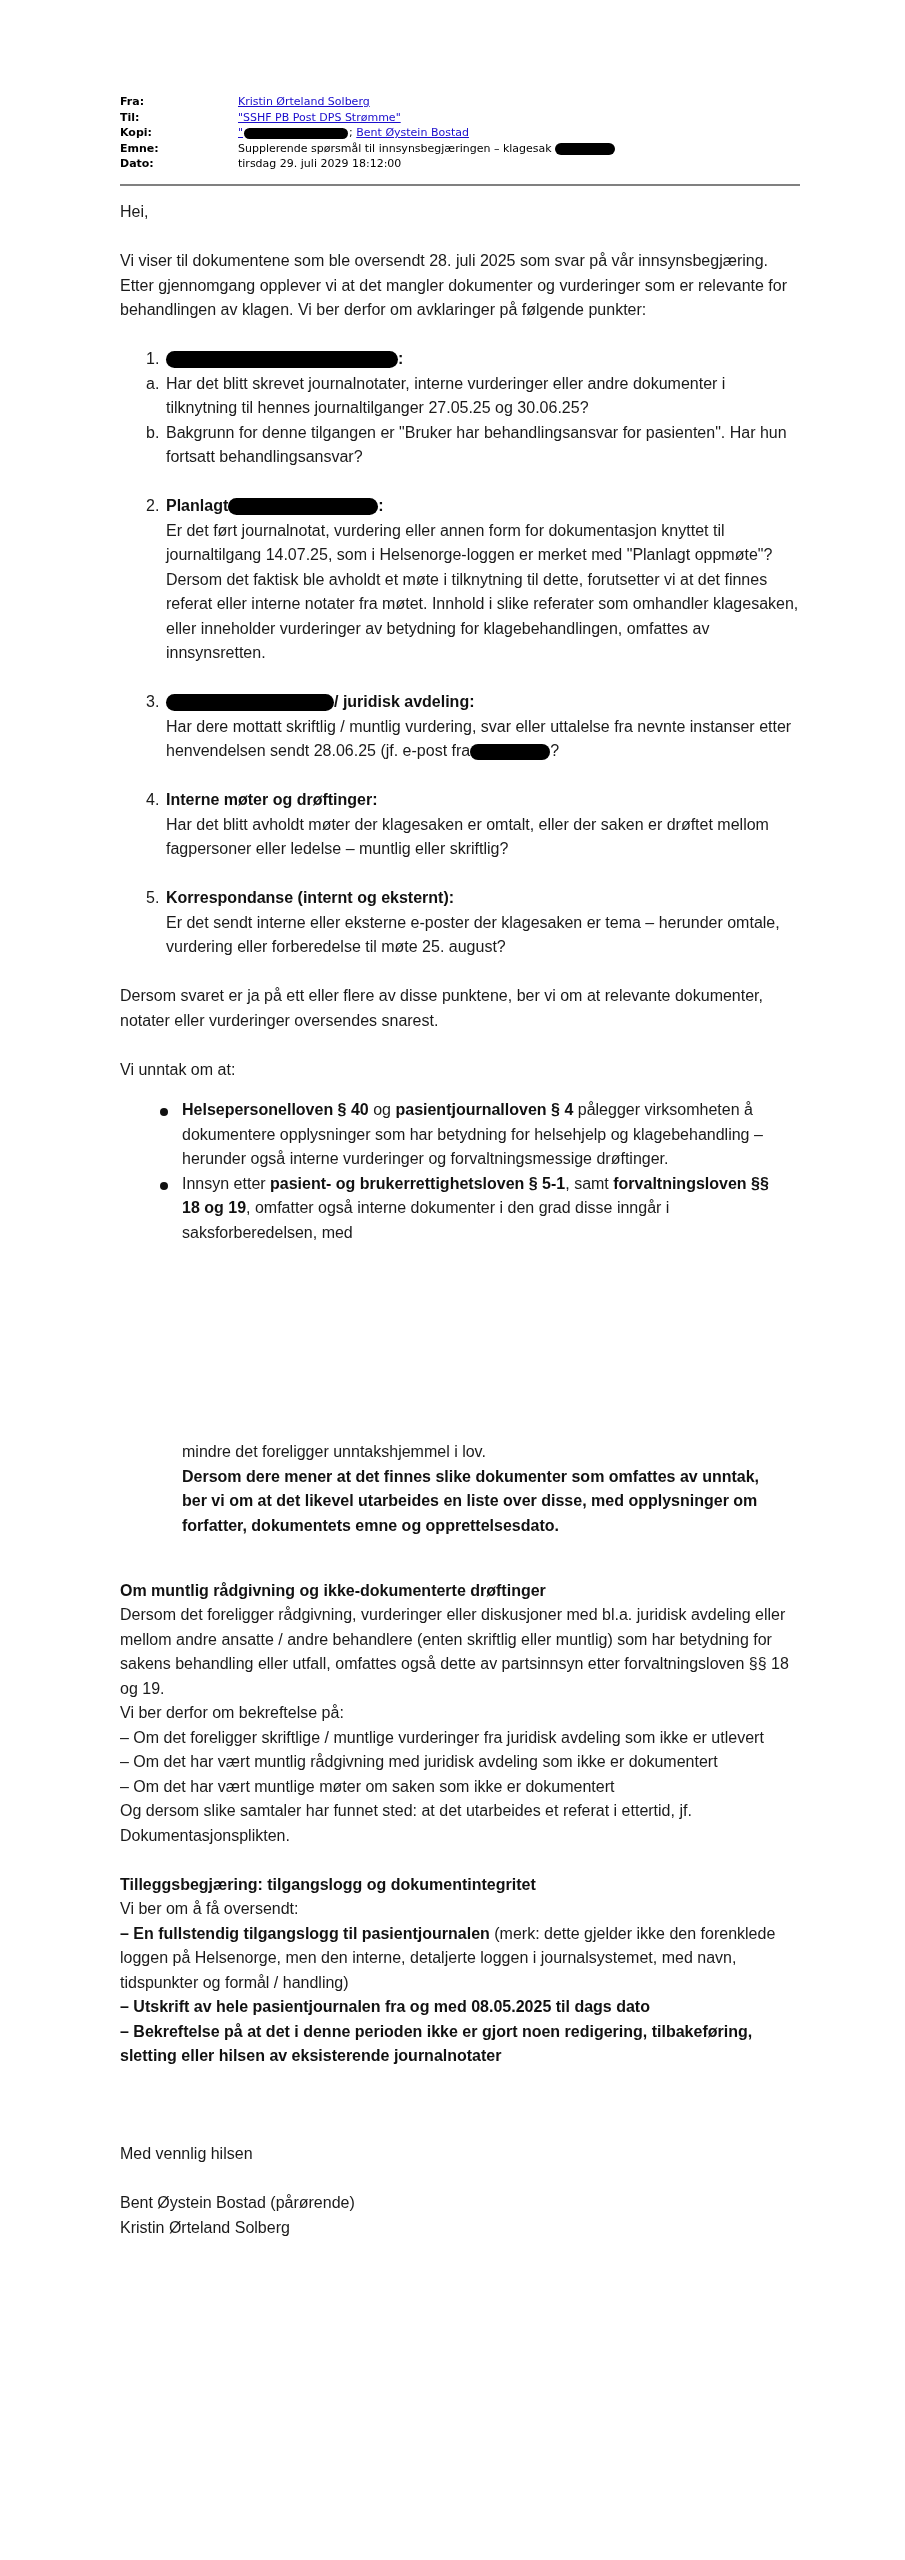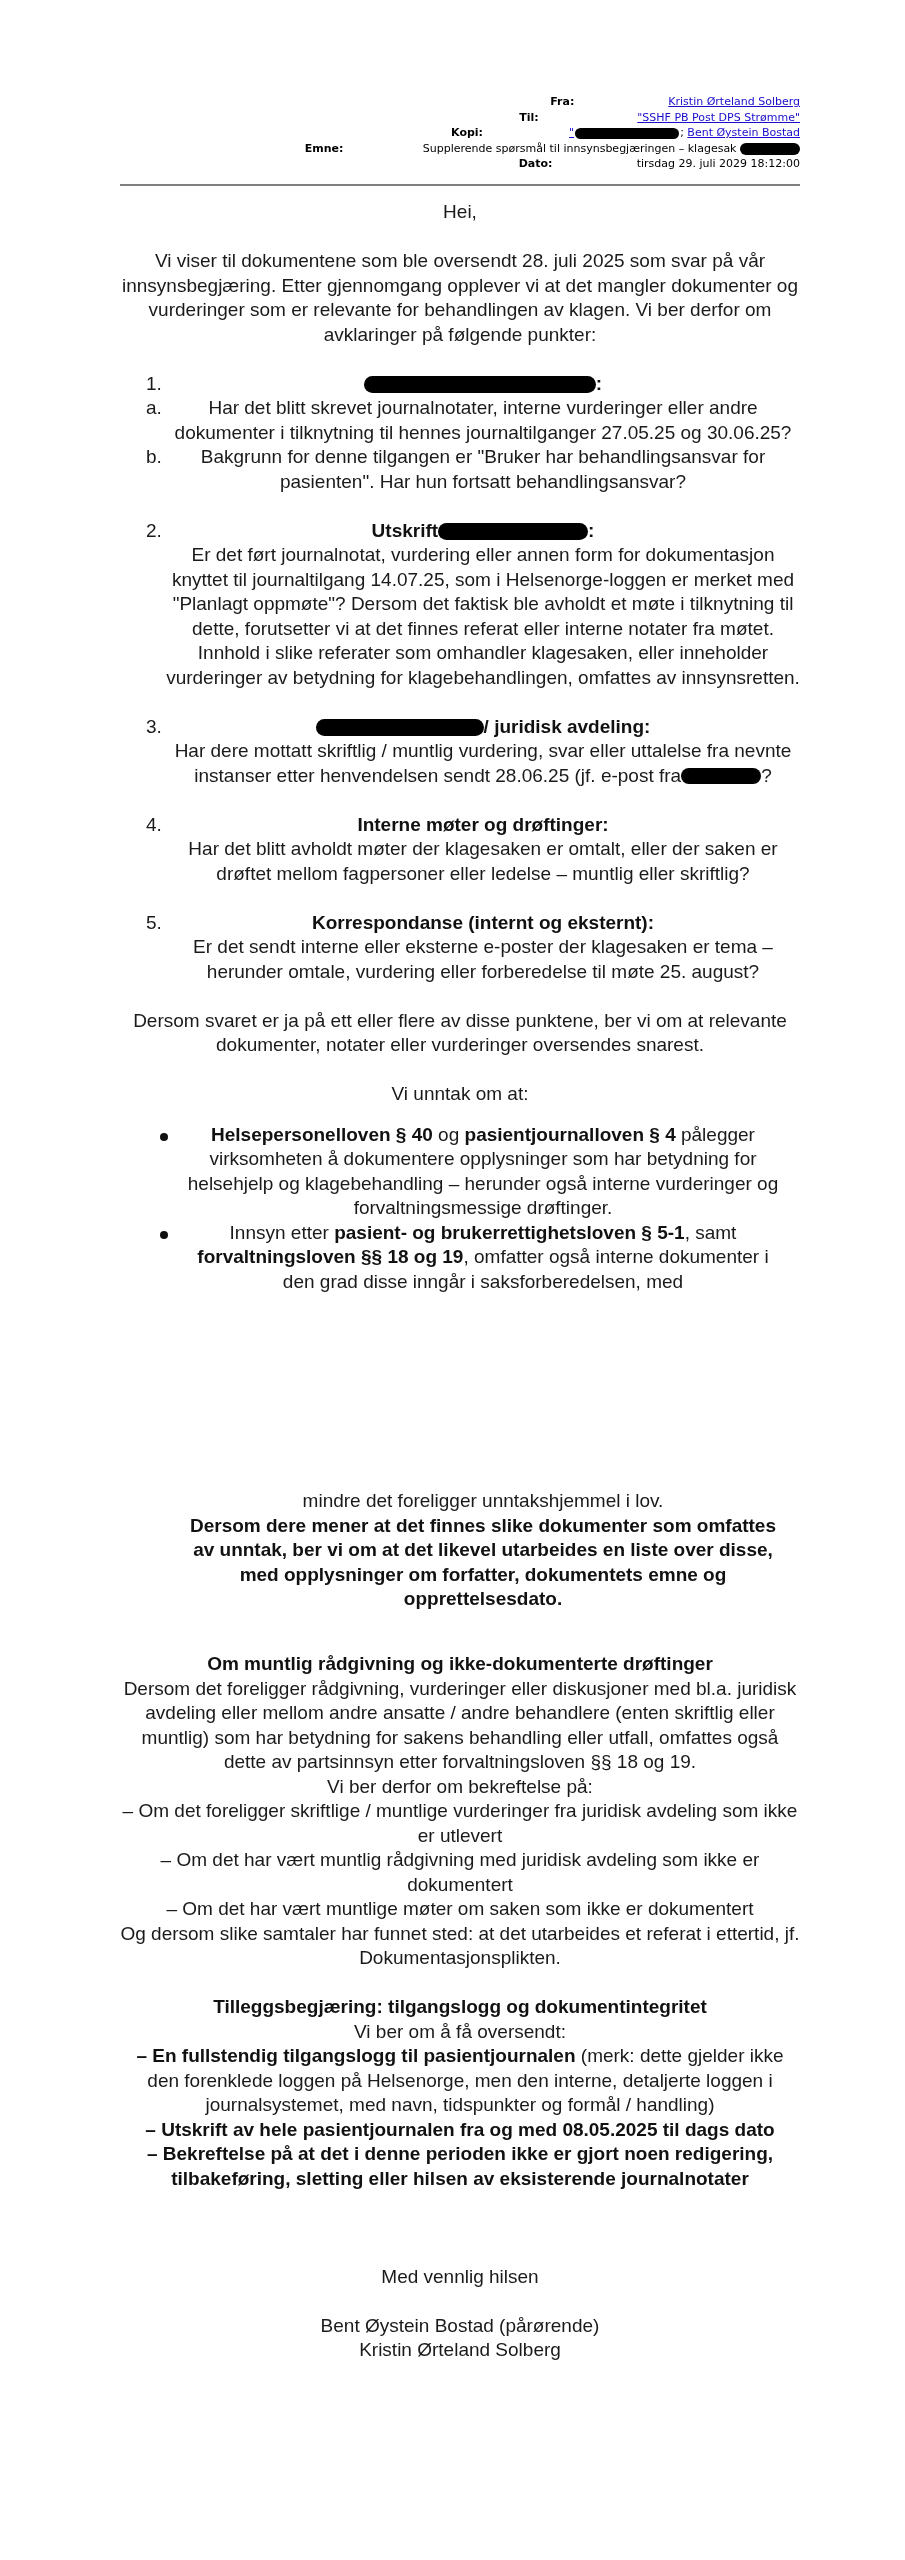--- a/index.html
+++ b/index.html
@@ -3,31 +3,31 @@
 <meta charset="utf-8">
 <style>
   html, body { margin: 0; padding: 0; background: #ffffff; }
   body { width: 905px; height: 2560px; position: relative; overflow: hidden;
          font-family: "Liberation Sans", sans-serif; color: #1a1a1a; }
   .page { position: absolute; left: 120px; top: 0; width: 680px; }
 
   
   .hdr { position: absolute; left: 0; top: 94px; width: 680px;
          font-family: "DejaVu Sans", sans-serif; font-size: 11px; line-height: 15.5px; }
-  .hdr-row { display: flex; justify-content: flex-end; }
+  .hdr-row { display: flex; }
   .hdr-label { width: 118px; font-weight: bold; color: #000; }
   .hdr-val { color: #000; white-space: nowrap; }
   .hdr-val a, .link { color: #1a0dcc; text-decoration: underline; cursor: pointer; }
   .hdr-rule { position: absolute; left: 0; top: 184px; width: 680px; height: 2px; background: #808080; }
 
   .redact { display: inline-block; background: #000; border-radius: 9px; vertical-align: middle; }
 
   
   .body { position: absolute; left: 0; top: 200px; width: 680px;
-          font-size: 19px; line-height: 24.5px; color: #1a1a1a; text-align: center; }
+          font-size: 16px; line-height: 24.5px; color: #1a1a1a; }
   .p { margin: 0; }
   .gap { height: 24.5px; }
   b { font-weight: bold; color: #111; }
 
   .ol { margin: 0; padding: 0; list-style: none; }
   .li { position: relative; padding-left: 46px; }
   .num { position: absolute; left: 26px; top: 0; }
   .sub { position: relative; padding-left: 46px; }
   .subnum { position: absolute; left: 26px; top: 0; }
 
@@ -86,21 +86,21 @@
         <span>Har det blitt skrevet journalnotater, interne vurderinger eller andre dokumenter i tilknytning til hennes journaltilganger 27.05.25 og 30.06.25?</span>
       </div>
       <div class="sub">
         <span class="subnum">b.</span>
         <span>Bakgrunn for denne tilgangen er "Bruker har behandlingsansvar for pasienten". Har hun fortsatt behandlingsansvar?</span>
       </div>
       <div class="gap"></div>
 
       <div class="li">
         <span class="num">2.</span>
-        <b><span>Utskrift</span><span class="redact" style="width:150px;height:17px;"></span><span>:</span></b><br>
+        <b><span>Planlagt</span><span class="redact" style="width:150px;height:17px;"></span><span>:</span></b><br>
         <span>Er det ført journalnotat, vurdering eller annen form for dokumentasjon knyttet til journaltilgang 14.07.25, som i Helsenorge-loggen er merket med "Planlagt oppmøte"? Dersom det faktisk ble avholdt et møte i tilknytning til dette, forutsetter vi at det finnes referat eller interne notater fra møtet. Innhold i slike referater som omhandler klagesaken, eller inneholder vurderinger av betydning for klagebehandlingen, omfattes av innsynsretten.</span>
       </div>
       <div class="gap"></div>
 
       <div class="li">
         <span class="num">3.</span>
         <b><span class="redact" style="width:168px;height:17px;"></span><span>/ juridisk avdeling:</span></b><br>
         <span>Har dere mottatt skriftlig / muntlig vurdering, svar eller uttalelse fra nevnte instanser etter henvendelsen sendt 28.06.25 (jf. e-post fra</span><span class="redact" style="width:80px;height:16px;"></span><span>?</span>
       </div>
       <div class="gap"></div>

